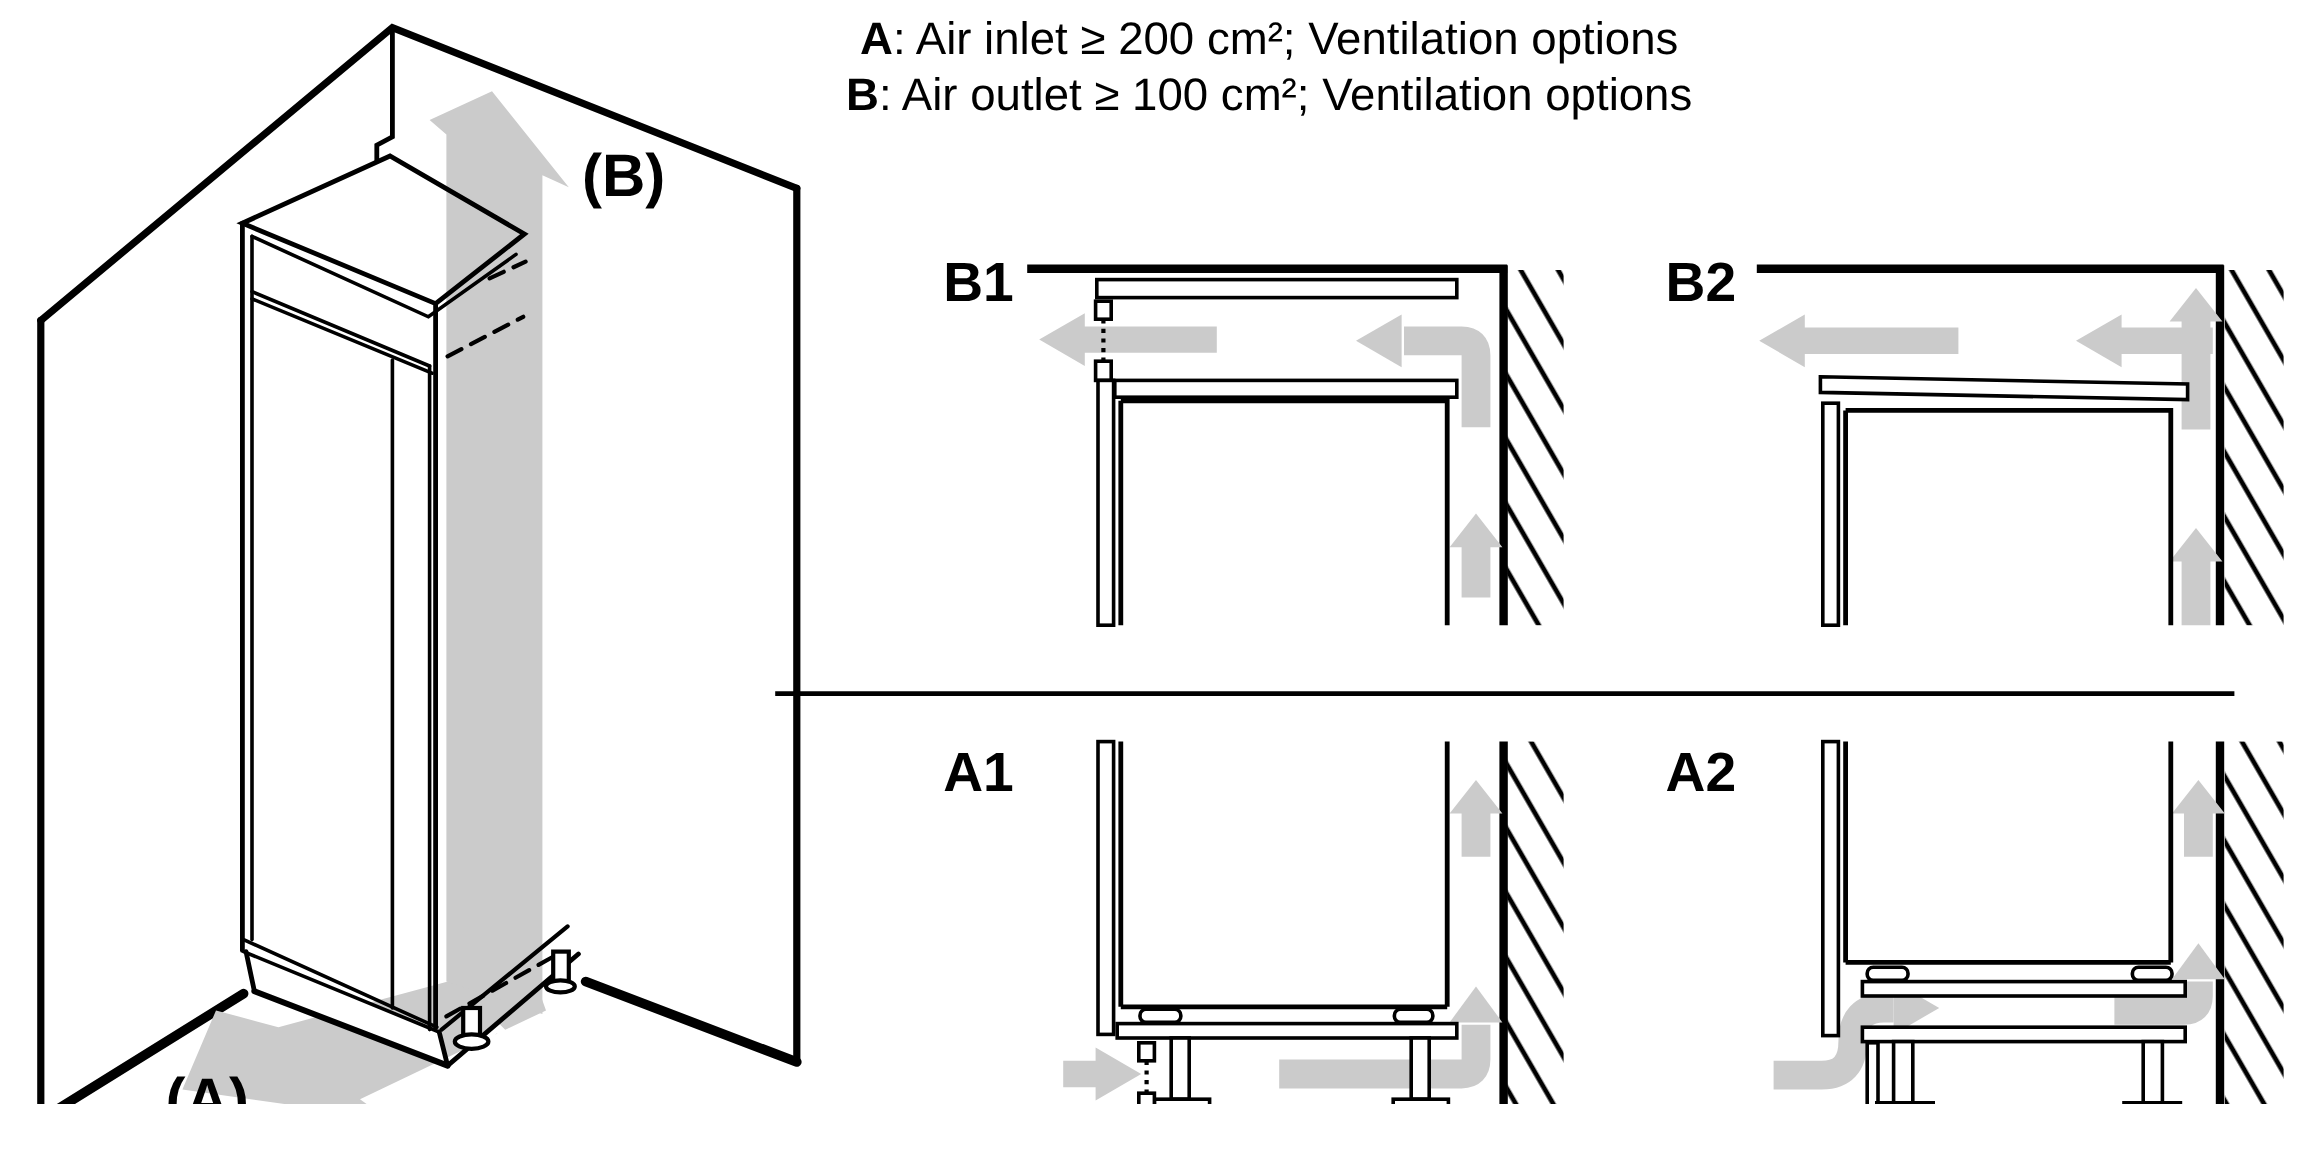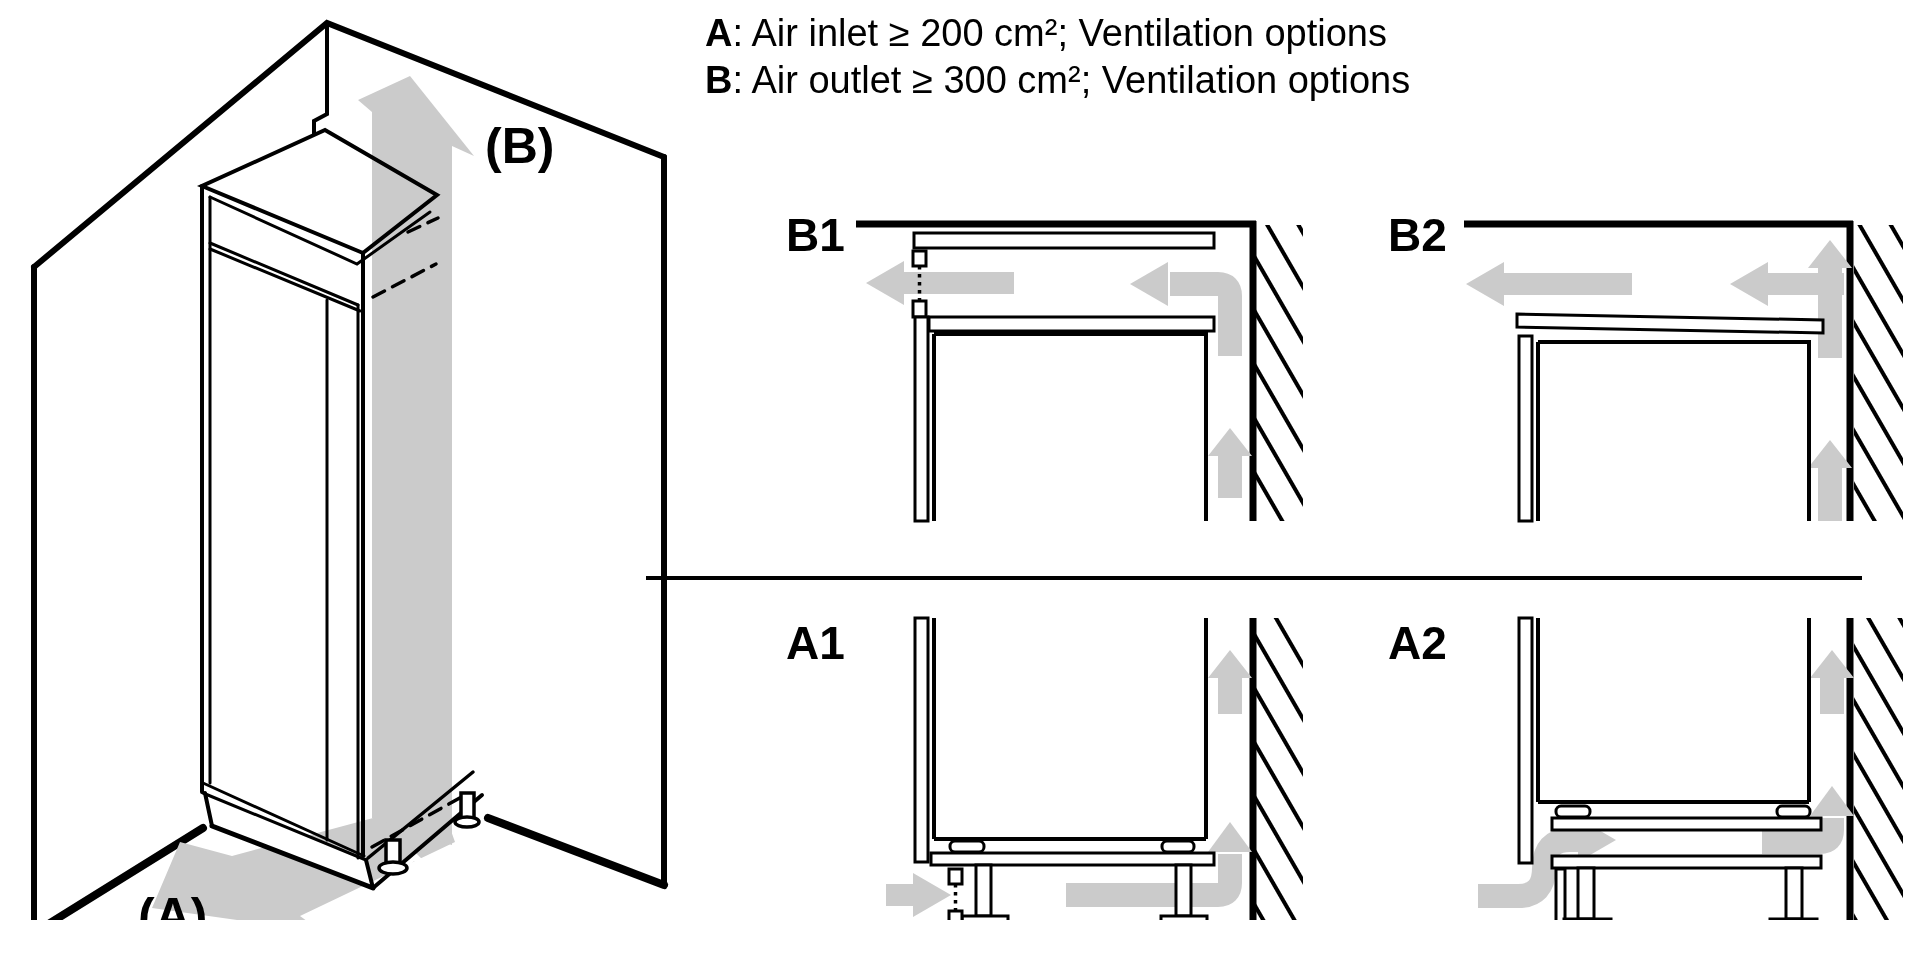--- a/index.html
+++ b/index.html
@@ -1,30 +1,30 @@
 <!DOCTYPE html>
 <html><head>
 <meta charset="utf-8">
 <style>
   html,body{margin:0;padding:0;background:#fff;}
   #stage{position:relative;width:1920px;height:920px;background:#fff;overflow:hidden;
-         font-family:"Liberation Sans", sans-serif;}
+         font-family:"Liberation Sans", sans-serif;text-align:center;}
   #stage svg{position:absolute;left:0;top:0;}
   .legend{position:absolute;left:705px;top:10px;font-size:38px;line-height:47px;color:#000;}
   .legend b{font-weight:bold;}
   .lbl{font-family:"Liberation Sans",sans-serif;font-weight:bold;fill:#000;}
 </style>
 </head>
 <body>
 
 <div id="stage">
 
   <div class="legend">
     <div><b>A</b><span>: Air inlet ≥ 200 cm²; Ventilation options</span></div>
-    <div><b>B</b><span>: Air outlet ≥ 300 cm²; Ventilation options</span></div>
+    <div><b>B</b><span>: Air outlet ≥ 100 cm²; Ventilation options</span></div>
   </div>
 
   <svg width="1920" height="960" viewBox="0 0 1920 960">
     <defs>
       <pattern id="hatch" patternUnits="userSpaceOnUse" width="27" height="27" patternTransform="rotate(-30)">
         <line x1="13" y1="-3" x2="13" y2="30" stroke="#000" stroke-width="4"></line>
       </pattern>
     </defs>
 
     <g stroke-linecap="round">

